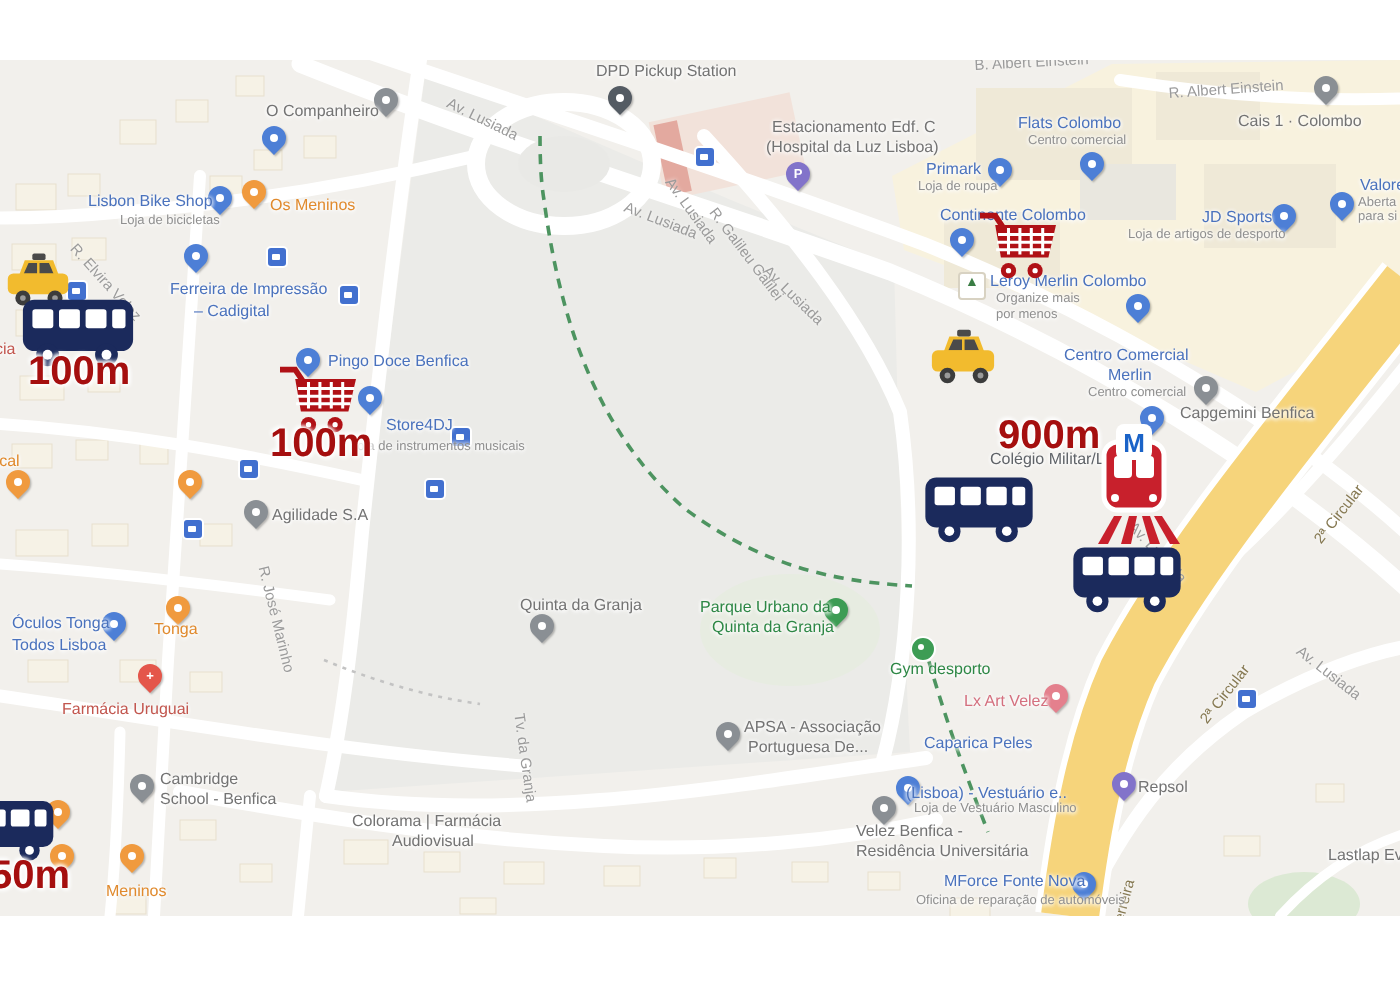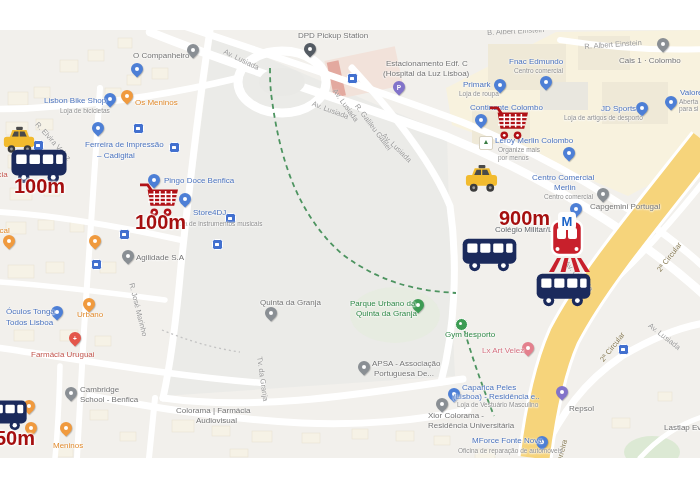--- a/index.html
+++ b/index.html
@@ -254,21 +254,21 @@
 
 <span class="pin p-shop" style="left:51px;top:276px">
         <i class="dot"></i>
       </span>
 <div class="lbl c-shop ctr" style="left:6px;top:277px">Óculos Tonga</div>
 <div class="lbl c-shop ctr" style="left:6px;top:288px">Todos Lisboa</div>
 
 <span class="pin p-rest" style="left:83px;top:268px">
         <i class="dot"></i>
       </span>
-<div class="lbl c-rest" style="left:77px;top:280px">Urbano</div>
+<div class="lbl c-rest" style="left:77px;top:280px">Tonga</div>
 
 <span class="pin p-pharm" style="left:69px;top:302px">
         <i>+</i>
       </span>
 <div class="lbl c-pharm" style="left:31px;top:320px">Farmácia Uruguai</div>
 
 <span class="pin p-gray" style="left:65px;top:357px">
         <i class="dot"></i>
       </span>
 <div class="lbl c-gray" style="left:80px;top:355px">Cambridge</div>
@@ -318,21 +318,21 @@
 <span class="pin p-purple" style="left:393px;top:51px">
         <i>P</i>
       </span>
 
 <div class="lbl c-shop" style="left:463px;top:50px">Primark</div>
 <div class="lbl sub" style="left:459px;top:60px">Loja de roupa</div>
 <span class="pin p-shop" style="left:494px;top:49px">
         <i class="dot"></i>
       </span>
 
-<div class="lbl c-shop" style="left:509px;top:27px">Fnac Edmundo</div>
+<div class="lbl c-shop" style="left:509px;top:27px">Flats Colombo</div>
 <div class="lbl sub" style="left:514px;top:37px">Centro comercial</div>
 <span class="pin p-shop" style="left:540px;top:46px">
         <i class="dot"></i>
       </span>
 
 <div class="lbl c-shop" style="left:470px;top:73px">Continente Colombo</div>
 <span class="pin p-shop" style="left:475px;top:84px">
         <i class="dot"></i>
       </span>
 
@@ -365,47 +365,47 @@
 <div class="lbl c-shop ctr" style="left:532px;top:143px">Centro Comercial</div>
 <div class="lbl c-shop ctr" style="left:554px;top:153px">Merlin</div>
 <div class="lbl sub" style="left:544px;top:163px">Centro comercial</div>
 <span class="pin p-shop" style="left:570px;top:173px">
         <i class="dot"></i>
       </span>
 
 <span class="pin p-gray" style="left:597px;top:158px">
         <i class="dot"></i>
       </span>
-<div class="lbl c-gray" style="left:590px;top:172px">Capgemini Portugal</div>
+<div class="lbl c-gray" style="left:590px;top:172px">Capgemini Benfica</div>
 
 <div class="lbl c-station" style="left:495px;top:195px">Colégio Militar/Lu</div>
 
 <span class="pin p-shop" style="left:448px;top:358px">
         <i class="dot"></i>
       </span>
-<div class="lbl c-shop" style="left:462px;top:353px">Caparica Peles</div>
-<div class="lbl c-shop" style="left:453px;top:362px">(Lisboa) - Residência e..</div>
+<div class="lbl c-shop" style="left:462px;top:337px">Caparica Peles</div>
+<div class="lbl c-shop" style="left:453px;top:362px">(Lisboa) - Vestuário e..</div>
 <div class="lbl sub" style="left:457px;top:371px">Loja de Vestuário Masculino</div>
 
 <span class="pin p-gray" style="left:436px;top:368px">
         <i class="dot"></i>
       </span>
-<div class="lbl c-gray" style="left:428px;top:381px">Xior Colorama -</div>
+<div class="lbl c-gray" style="left:428px;top:381px">Velez Benfica -</div>
 <div class="lbl c-gray" style="left:428px;top:391px">Residência Universitária</div>
 
 <div class="lbl c-shop" style="left:472px;top:406px">MForce Fonte Nova</div>
 <div class="lbl sub" style="left:458px;top:417px">Oficina de reparação de automóveis</div>
 <span class="pin p-shop" style="left:536px;top:406px">
         <i class="dot"></i>
       </span>
 
 <span class="pin p-purple" style="left:556px;top:356px">
         <i class="dot"></i>
       </span>
-<div class="lbl c-gray" style="left:569px;top:374px">Repsol</div>
+<div class="lbl c-gray" style="left:569px;top:359px">Repsol</div>
 
 <div class="lbl c-gray" style="left:664px;top:393px">Lastlap Ev</div>
 
 <div class="lbl c-pink" style="left:482px;top:316px">Lx Art Velez</div>
 <span class="pin p-pink" style="left:522px;top:312px">
         <i class="dot"></i>
       </span>
 
 <span class="tsq" style="left:33px;top:110px"></span>
 <span class="tsq" style="left:133px;top:93px"></span>

